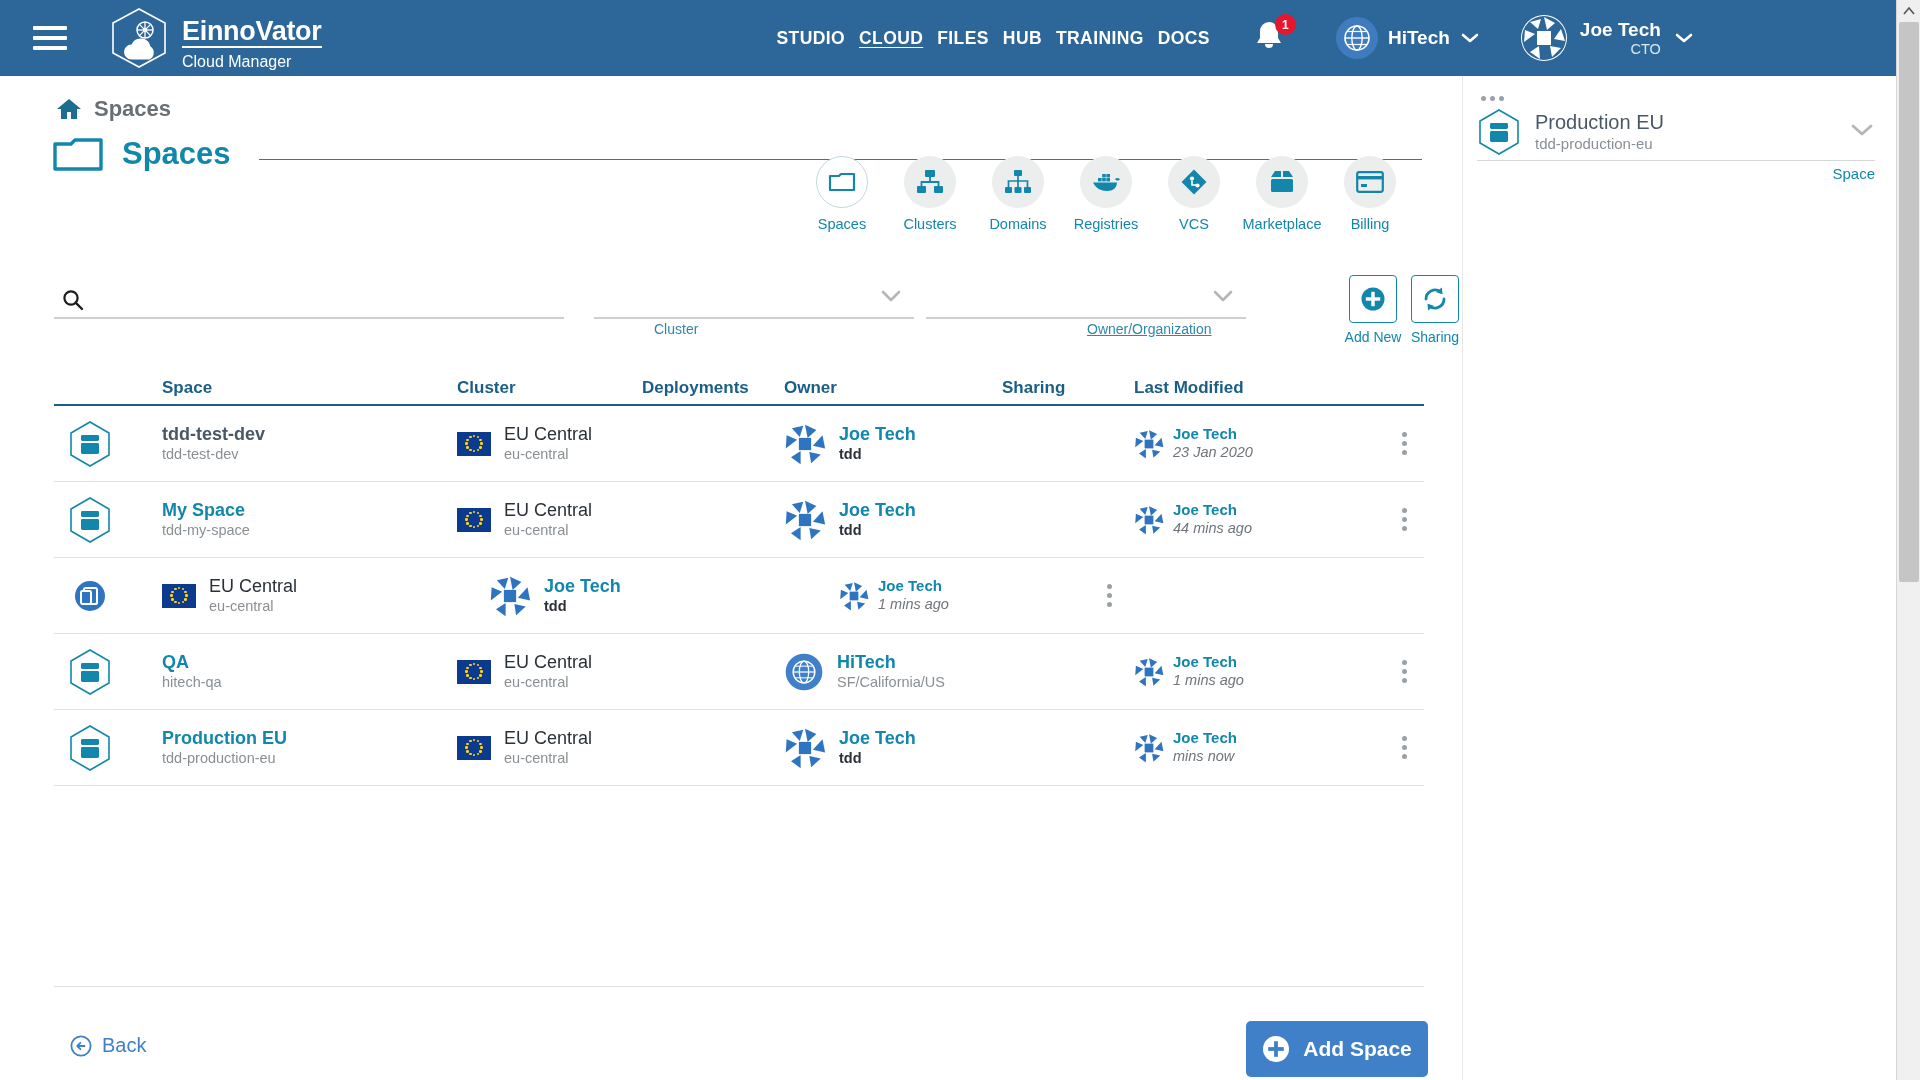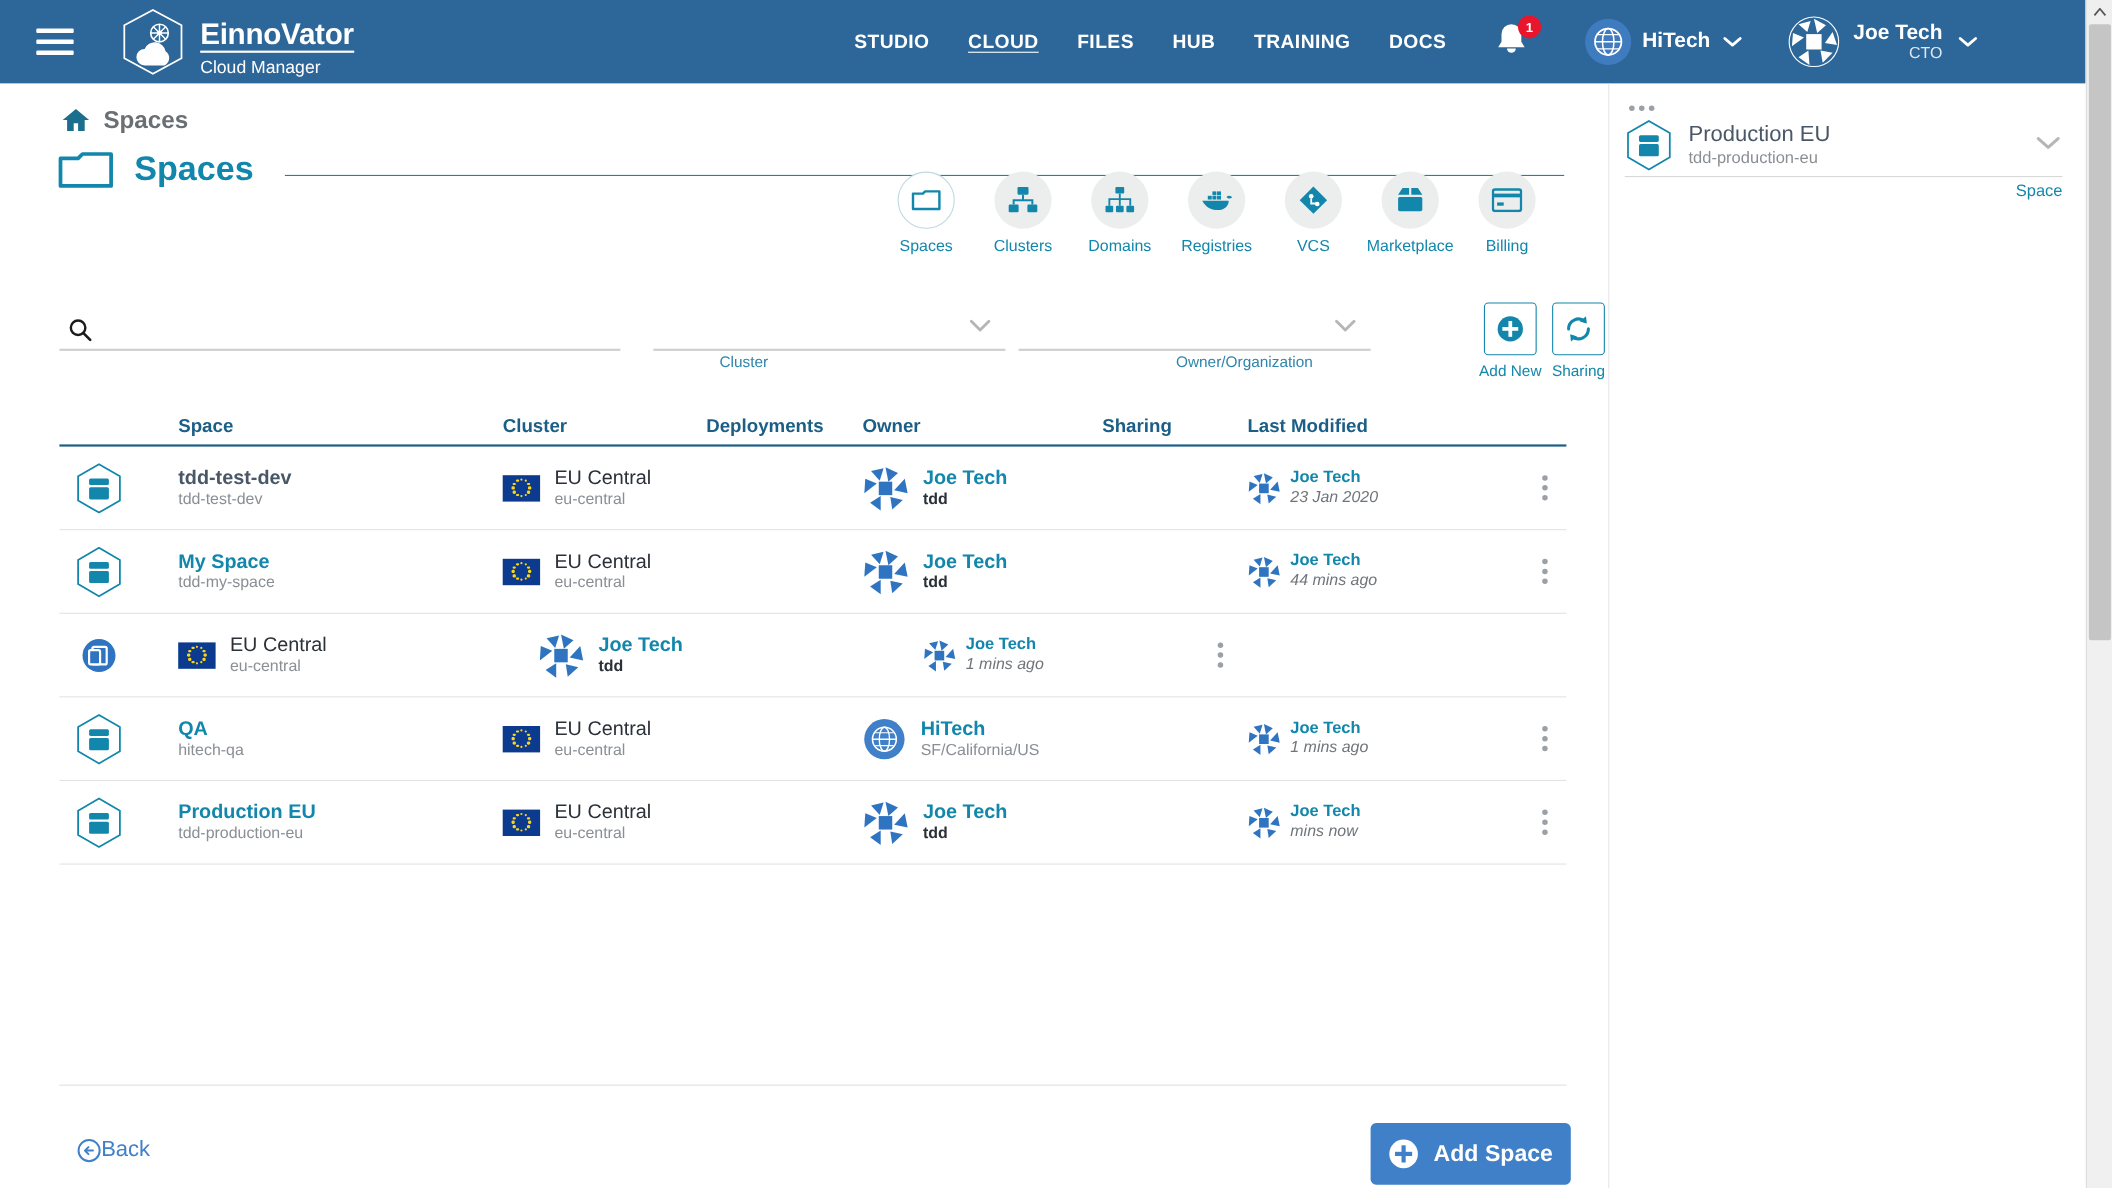--- a/index.html
+++ b/index.html
@@ -20,21 +20,21 @@
   .hamburger { width: 76px; display:flex; flex-direction:column; align-items:center; justify-content:center; gap:6px; cursor:pointer; margin-left:12px; }
   .hamburger span { display:block; width:34px; height:4px; background:#fff; border-radius:1px; }
 
   .brand { display:flex; align-items:center; gap:14px; margin-left: 22px; }
   .brand-hex { width:58px; height:62px; position:relative; }
   .brand-text { display:flex; flex-direction:column; justify-content:center;margin-top:12px; }
   .brand-name { font-size:27px; font-weight:700; color:#fff; letter-spacing:-0.3px; line-height:1.05;
                 border-bottom:2px solid #fff; padding-bottom:1px; display:inline-block; }
   .brand-sub { font-size:16px; color:#fff; margin-top:5px; font-weight:400; }
 
-  .navmenu { display:flex; align-items:center; gap:35px; margin-left: 455px; }
+  .navmenu { display:flex; align-items:center; gap:14px; margin-left: 455px; }
   .navmenu a { color:#fff; font-size:17.5px; font-weight:700; letter-spacing:0.4px; text-decoration:none; cursor:pointer; }
   .navmenu a.active { text-decoration: underline; text-underline-offset: 3px; }
 
   .bell-wrap { position:relative; margin-left:42px; width:34px; height:40px; cursor:pointer; }
   .bell-badge {
     position:absolute; right:-10px; top:-4px; background:#e8162c; color:#fff;
     min-width:21px; height:21px; border-radius:50%; font-size:12px; font-weight:700;
     display:flex; align-items:center; justify-content:center;
   }
 
@@ -83,21 +83,21 @@
   .sel-label { position:absolute; top:40px; font-size:14px; color:#2f86ab; }
   .sel-chev { position:absolute; top:8px; }
 
   .f-cluster { left:540px; width:320px; }
   .f-cluster .line { width:320px; }
   .f-cluster .sel-label { left:60px; }
   .f-cluster .sel-chev { left:286px; }
 
   .f-owner { left:872px; width:320px; }
   .f-owner .line { width:320px; }
-  .f-owner .sel-label { left:143px; }
+  .f-owner .sel-label { left:161px;text-decoration:underline; }
   .f-owner .sel-chev { left:286px; }
 
   .act-btns { position:absolute; left:1295px; top:-6px; display:flex; gap:14px; }
   .act-btn { width:48px; display:flex; flex-direction:column; align-items:center; cursor:pointer; }
   .act-box { width:48px; height:48px; border:1px solid #1287ab; border-radius:4px; display:flex; align-items:center; justify-content:center; background:#fff;}
   .act-label { font-size:14px; color:#1287ab; margin-top:6px; white-space:nowrap;}
 
   
   .tbl { position:absolute; left:54px; top:290px; width:1370px; }
   .thead { display:flex; align-items:flex-end; height:40px; border-bottom:2px solid #1b5e86; padding-bottom:6px; }
@@ -122,21 +122,21 @@
   .mod-pri { font-size:15px; font-weight:700; color:#1287ab; line-height:1.25;}
   .mod-sec { font-size:14.5px; color:#6f757a; font-style:italic; line-height:1.3;}
   .kebab { display:flex; flex-direction:column; gap:4px; align-items:center; cursor:pointer; padding-left:20px;}
   .kebab i { width:5px; height:5px; border-radius:50%; background:#9aa0a6; display:block;}
 
   .flag { width:34px; height:24px; background:#0b3a8f; position:relative; display:inline-block; flex:none;}
   .flag .star { position:absolute; width:2.5px; height:2.5px; background:#ffd617; border-radius:50%; }
 
   
   .bottom-rule { position:absolute; left:54px; top:910px; width:1370px; height:1px; background:#e0e0e0;}
-  .back-btn { position:absolute; left:70px; top:958px; display:flex; align-items:center; cursor:pointer;}
+  .back-btn { position:absolute; left:70px; top:958px; display:flex; align-items:center; gap:10px; cursor:pointer;}
   .back-label { font-size:20px; color:#3f80c8; }
   .addspace-btn {
     position:absolute; left:1246px; top:945px; width:182px; height:56px; background:#3f80c8; border:none;
     border-radius:5px; display:flex; align-items:center; justify-content:center; gap:13px; cursor:pointer;
   }
   .addspace-btn .lbl { color:#fff; font-size:21px; font-weight:700; font-family:"Liberation Sans", sans-serif;}
 
   
   .rp-dots { position:absolute; left:18px; top:20px; display:flex; gap:4px;}
   .rp-dots i { width:5px; height:5px; border-radius:50%; background:#9aa0a6; display:block;}

